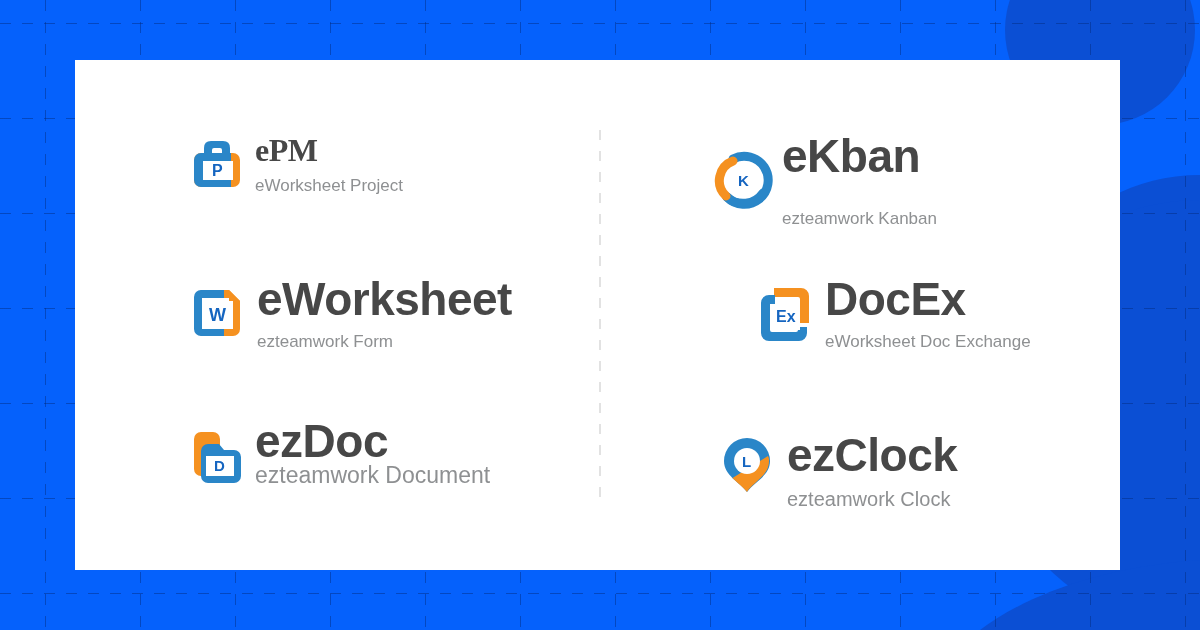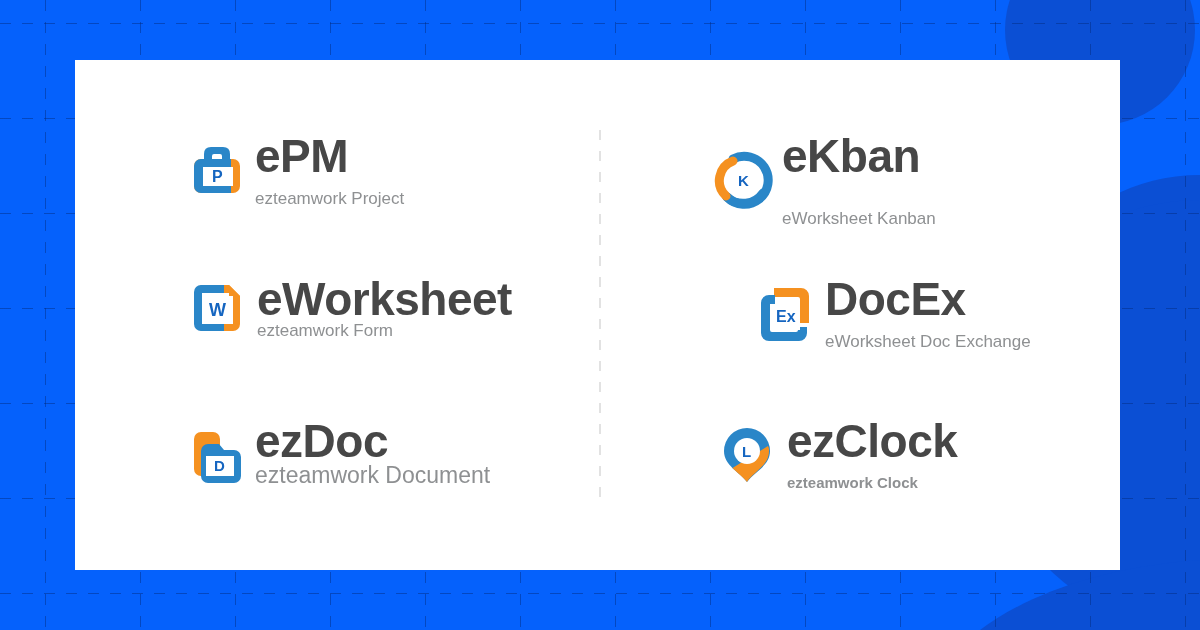--- a/index.html
+++ b/index.html
@@ -49,43 +49,43 @@
   }
 
   
   #logo-epm        {left:186px;top:133px;}
   #logo-ekban      {left:713px;top:133px;}
   #logo-eworksheet {left:186px;top:276px;}
   #logo-docex      {left:754px;top:276px;}
   #logo-ezdoc      {left:186px;top:418px;}
   #logo-ezclock    {left:716px;top:418px;}
 
-  #logo-epm .name{font-size:46px;}
+  #logo-epm .name{font-size:32px;font-family:Liberation Serif, serif;}
   #logo-epm .sub{font-size:17px;margin-top:11px;}
   #logo-epm .txt{margin-left:7px;}
 
   #logo-ekban .name{font-size:46px;}
   #logo-ekban .sub{font-size:17px;margin-top:11px;}
   #logo-ekban .txt{margin-left:7px;gap:20px;}
 
   #logo-eworksheet .name{font-size:46px;text-align:right;}
-  #logo-eworksheet .sub{font-size:17px;}
+  #logo-eworksheet .sub{font-size:17px;margin-top:11px;}
   #logo-eworksheet .txt{margin-left:9px;}
 
   #logo-docex .name{font-size:46px;}
   #logo-docex .sub{font-size:17px;margin-top:11px;}
   #logo-docex .txt{margin-left:9px;}
 
   #logo-ezdoc .name{font-size:46px;}
   #logo-ezdoc .sub{font-size:23px;text-align:right;}
   #logo-ezdoc .txt{margin-left:7px;}
 
   #logo-ezclock .name{font-size:46px;}
-  #logo-ezclock .sub{font-size:15px;margin-top:11px;font-weight:bold;}
-  #logo-ezclock .txt{margin-left:9px;}
+  #logo-ezclock .sub{font-size:20px;margin-top:11px;}
+  #logo-ezclock .txt{margin-left:9px;margin-top:14px;}
 </style>
 </head>
 <body>
 
 <div id="stage">
 
   <div class="bg-base"></div>
 
   <svg class="bg-shapes" width="1200" height="630" viewBox="0 0 1200 630">
     <circle cx="1100" cy="30" r="95" fill="#0b4fd4"></circle>
@@ -133,38 +133,38 @@
         <svg width="62" height="62" viewBox="0 0 62 62">
           <path d="M18 15 q0-7 7-7 h12 q7 0 7 7 v5 h-8 v-3 q0-2-2-2 h-6 q-2 0-2 2 v3 h-8 z" fill="#2a86c8"></path>
           <rect x="8" y="20" width="46" height="34" rx="7" fill="#f59120"></rect>
           <path d="M15 20 h30 v-0 a7 7 0 0 1 0 0 v34 h-30 a7 7 0 0 1 -7 -7 v-20 a7 7 0 0 1 7 -7 z" fill="#2a86c8"></path>
           <rect x="17" y="28" width="30" height="19" fill="#ffffff"></rect>
           <text x="26" y="43" font-family="'Liberation Sans',sans-serif" font-size="16" font-weight="bold" fill="#1565c0">P</text>
         </svg>
       </span>
       <span class="txt">
         <span class="name">ePM</span>
-        <span class="sub">ezteamwork Project</span>
+        <span class="sub">eWorksheet Project</span>
       </span>
     </div>
 
     <div class="logo" id="logo-ekban">
       <span class="mark">
         <svg width="62" height="62" viewBox="0 0 62 62">
           <path d="M20 10 A24 24 0 1 1 14 48" fill="none" stroke="#2a86c8" stroke-width="9" stroke-linecap="round"></path>
           <path d="M50 44 A24 24 0 0 1 14 48" fill="none" stroke="#2a86c8" stroke-width="9" stroke-linecap="round"></path>
           <path d="M20 12 A21 21 0 0 0 13 47" fill="none" stroke="#f59120" stroke-width="9" stroke-linecap="round"></path>
           <circle cx="30" cy="31" r="13" fill="#ffffff"></circle>
           <circle cx="30" cy="31" r="13" fill="none" stroke="#ffffff" stroke-width="3"></circle>
           <text x="25" y="37" font-family="'Liberation Sans',sans-serif" font-size="15" font-weight="bold" fill="#1565c0">K</text>
         </svg>
       </span>
       <span class="txt">
         <span class="name">eKban</span>
-        <span class="sub">eWorksheet Kanban</span>
+        <span class="sub">ezteamwork Kanban</span>
       </span>
     </div>
 
     <div class="logo" id="logo-eworksheet">
       <span class="mark">
         <svg width="62" height="62" viewBox="0 0 62 62">
           <path d="M17 8 h26 l11 11 v28 a7 7 0 0 1 -7 7 h-30 a7 7 0 0 1 -7 -7 v-32 a7 7 0 0 1 7 -7 z" fill="#f59120"></path>
           <path d="M15 8 h23 v46 h-23 a7 7 0 0 1 -7 -7 v-32 a7 7 0 0 1 7 -7 z" fill="#2a86c8"></path>
           <rect x="16" y="16" width="31" height="31" fill="#ffffff"></rect>
           <path d="M43 8 l11 11 h-11 z" fill="#f59120"></path>

